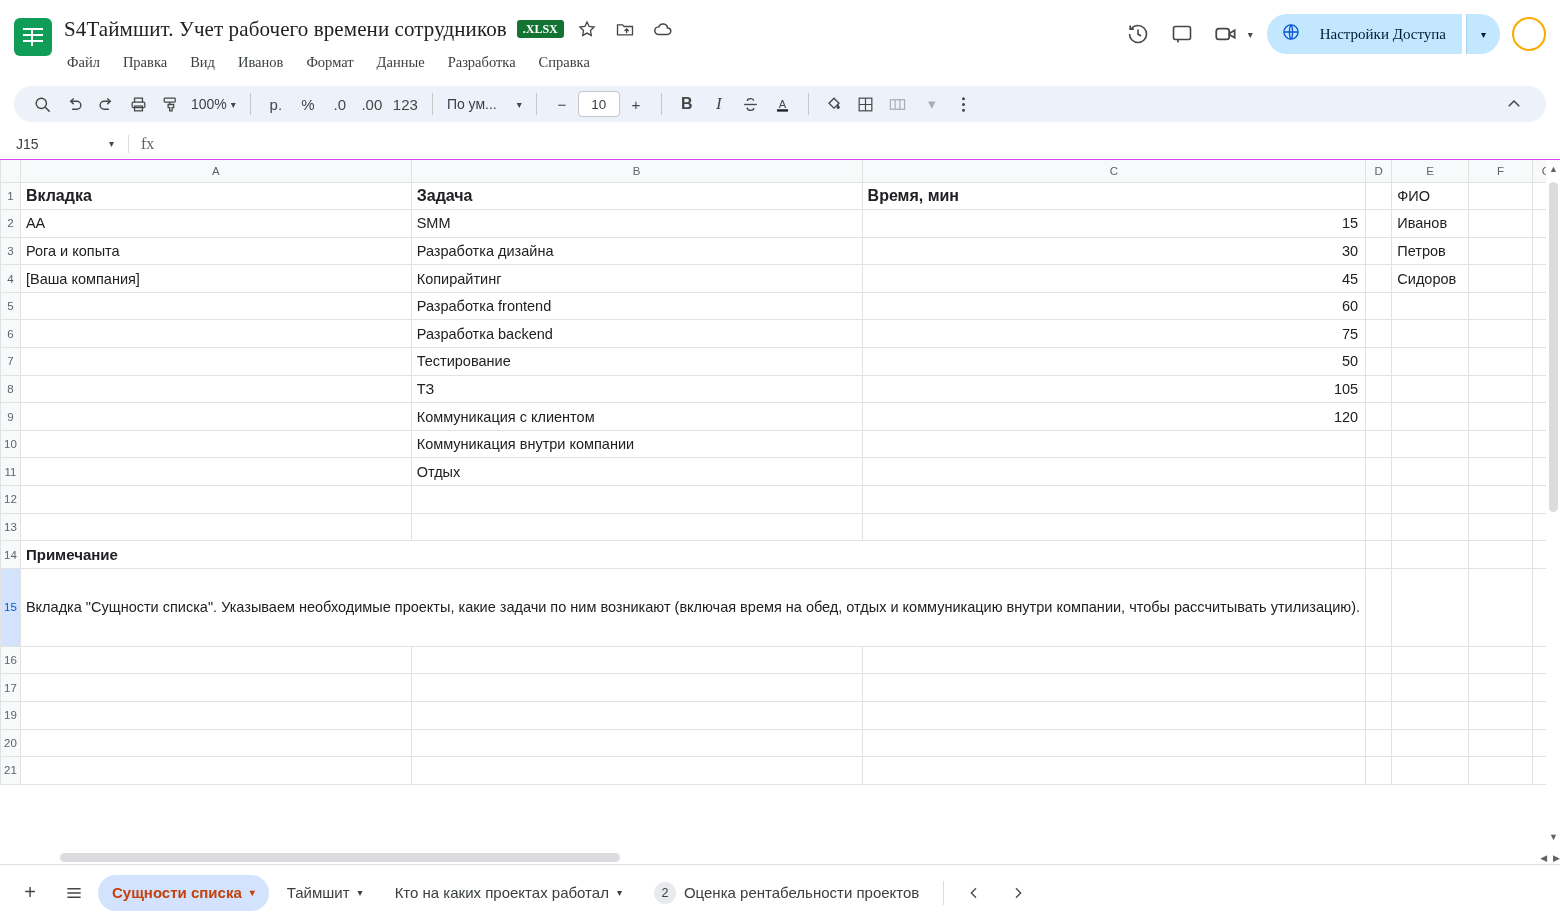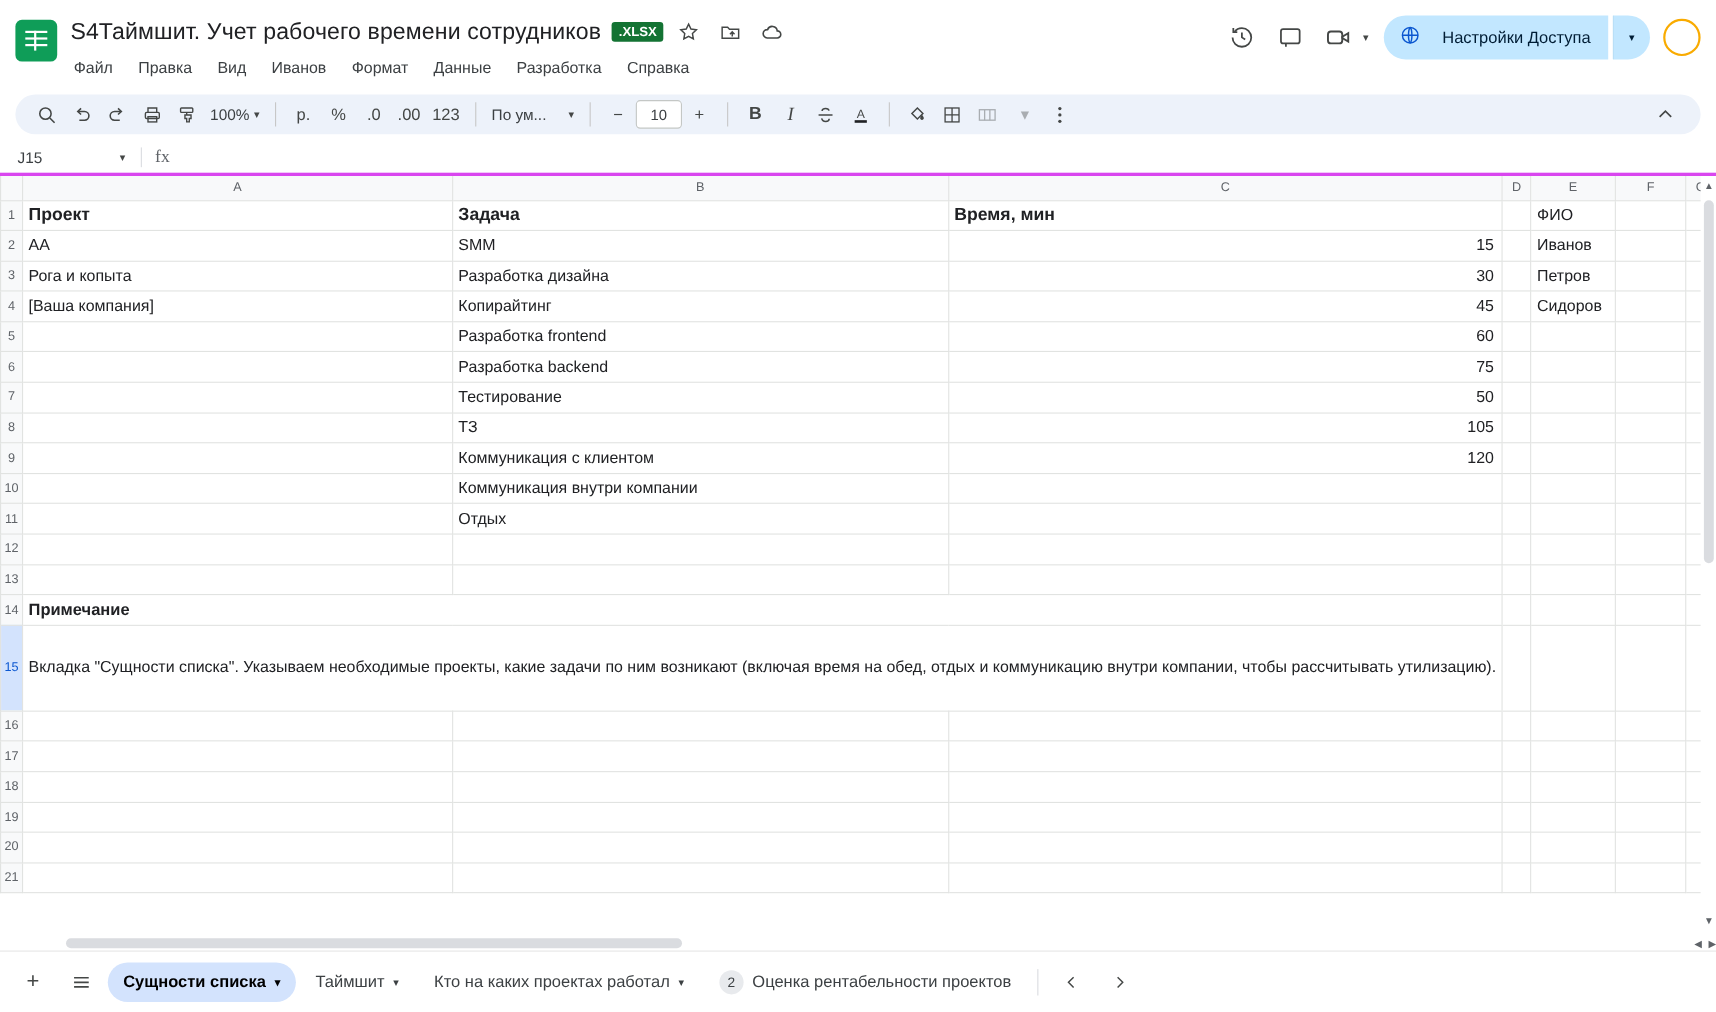--- a/index.html
+++ b/index.html
@@ -17,20 +17,21 @@
     background: #ffffff;
   }
 
   
   .header {
     display: flex; align-items: flex-start;
     padding: 8px 14px 0 14px;
     height: 86px;
     flex: none;
     background: #ffffff;
+    font-family: Liberation Serif, serif;
   }
   .doc-icon {
     width: 38px; height: 38px;
     margin-top: 10px;
     background: #0f9d58;
     border-radius: 6px;
     position: relative;
     flex: none;
   }
   .doc-icon .lines {
@@ -126,21 +127,21 @@
     display: flex; align-items: center; justify-content: center;
     background: #ffffff;
   }
   .bold { font-weight: bold; font-size: 16px; }
   .ital { font-style: italic; font-family: "Liberation Serif", serif; font-size: 17px; }
   .collapse { position: absolute; right: 16px; color: #444746; }
 
   
   .formula-bar {
     height: 32px; display: flex; align-items: center;
-    border-bottom: 3px solid #d946ef;
+    border-bottom: 1px solid #d946ef;
     flex: none;
     padding-left: 16px;
   }
   .namebox {
     width: 110px; display: flex; align-items: center; justify-content: space-between;
     font-size: 14px; color: #3c4043; padding-right: 12px;
   }
   .fx-sep { width: 1px; height: 18px; background: #dadce0; margin: 0 12px 0 2px; }
   .fx { font-family: "Liberation Serif", serif; color: #5f6368; font-size: 16px; }
   .formula-input { flex: 1; font-size: 14px; color: #202124; padding-left: 14px; }
@@ -212,21 +213,21 @@
     width: 40px; height: 40px; border-radius: 50%;
     display: flex; align-items: center; justify-content: center;
     color: #444746; font-size: 20px;
   }
   .sheet-tab {
     display: flex; align-items: center; gap: 8px;
     height: 36px; padding: 0 14px; border-radius: 18px;
     font-size: 15px; color: #3c4043; white-space: nowrap;
   }
   .sheet-tab.active {
-    background: #d3e3fd; color: #000000; font-weight: bold;
+    background: #d3e3fd; color: #c2410c; font-weight: bold;
   }
   .tab-caret { font-size: 10px; }
   .tab-count {
     width: 22px; height: 22px; border-radius: 50%;
     background: #e8eaed; color: #3c4043;
     display: flex; align-items: center; justify-content: center;
     font-size: 12.5px;
   }
   .nav-sep { width: 1px; height: 24px; background: #dadce0; margin: 0 6px; }
 </style>
@@ -440,21 +441,21 @@
         <td>B</td>
         <td>C</td>
         <td>D</td>
         <td>E</td>
         <td>F</td>
         <td>G</td>
       </tr>
 
       <tr>
         <td class="rowhdr">1</td>
-        <td class="cell b">Проект</td>
+        <td class="cell b">Вкладка</td>
         <td class="cell b">Задача</td>
         <td class="cell b">Время, мин</td>
         <td class="cell"></td>
         <td class="cell">ФИО</td>
         <td class="cell"></td>
         <td class="cell"></td>
       </tr>
 
       <tr>
         <td class="rowhdr">2</td>
@@ -611,30 +612,20 @@
         <td class="cell"></td>
             <td class="cell"></td>
             <td class="cell"></td>
             <td class="cell"></td>
             <td class="cell"></td>
             <td class="cell"></td>
             <td class="cell"></td>
       </tr>
       <tr>
         <td class="rowhdr">17</td>
-        <td class="cell"></td>
-            <td class="cell"></td>
-            <td class="cell"></td>
-            <td class="cell"></td>
-            <td class="cell"></td>
-            <td class="cell"></td>
-            <td class="cell"></td>
-      </tr>
-      <tr>
-        <td class="rowhdr">18</td>
         <td class="cell"></td>
             <td class="cell"></td>
             <td class="cell"></td>
             <td class="cell"></td>
             <td class="cell"></td>
             <td class="cell"></td>
             <td class="cell"></td>
       </tr>
       <tr>
         <td class="rowhdr">19</td>

